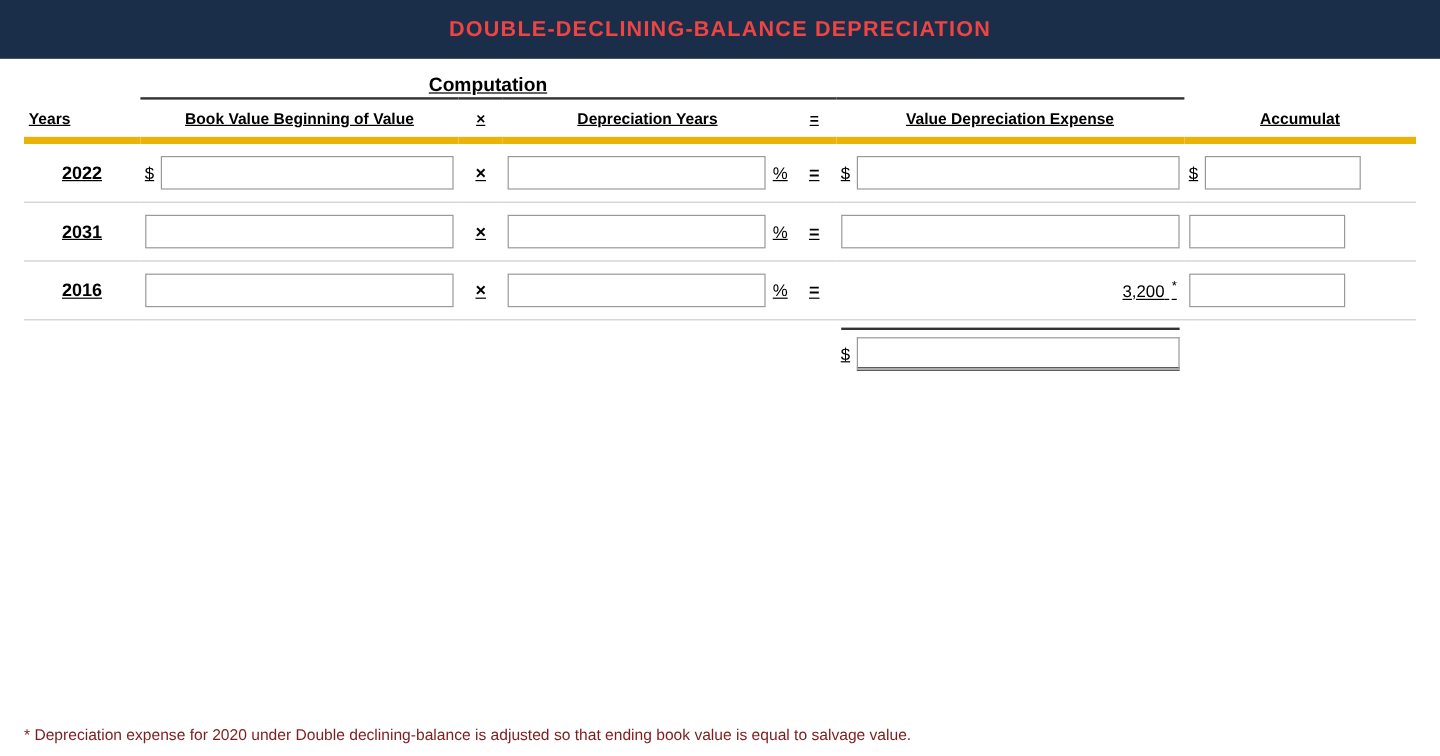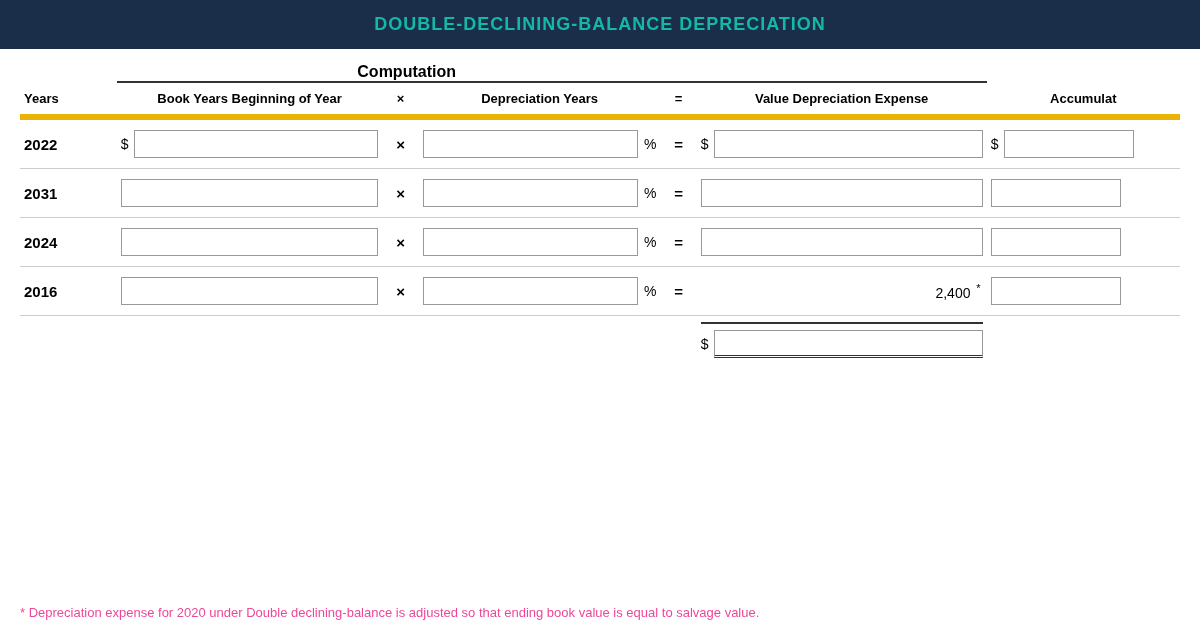--- a/index.html
+++ b/index.html
@@ -12,30 +12,31 @@
     }
     .page {
       width: 1200px;
       min-height: 630px;
       background: #fff;
       display: flex;
       flex-direction: column;
     }
     .title-bar {
       background: #1a2e4a;
-      color: #14b8a6;
+      color: #ef4444;
       text-align: center;
       padding: 14px 20px;
       font-size: 18px;
       font-weight: bold;
       letter-spacing: 1px;
     }
     .table-container {
       padding: 10px 20px 10px 20px;
       flex: 1;
+      text-decoration: underline;
     }
     table {
       width: 100%;
       border-collapse: collapse;
     }
     .col-years { width: 80px; }
     .col-bookval { width: 220px; }
     .col-mult { width: 30px; }
     .col-deprate { width: 200px; }
     .col-equals { width: 30px; }
@@ -63,21 +64,21 @@
 
     tbody tr td {
       padding: 10px 4px;
       vertical-align: middle;
       font-size: 14px;
       border-bottom: 1px solid #ccc;
     }
     tbody tr td.year-cell {
       font-weight: bold;
       font-size: 15px;
-      text-align: left;
+      text-align: center;
       padding-left: 4px;
     }
     .dollar-prefix {
       font-size: 14px;
       padding-right: 2px;
     }
     .cell-inner {
       display: flex;
       align-items: center;
       gap: 4px;
@@ -102,21 +103,21 @@
       text-align: center;
       font-size: 15px;
       font-weight: bold;
     }
     .total-row td {
       border-bottom: none;
       padding-top: 6px;
     }
     .footnote {
       font-size: 13px;
-      color: #ec4899;
+      color: #7f1d1d;
       padding: 8px 20px 10px 20px;
       margin-top: 48px;
     }
 
     
     .val-1700 {
       text-align: right;
       padding-right: 6px;
       font-size: 14px;
       position: relative;
@@ -164,21 +165,21 @@
           </th>
           <th style="border-bottom:2px solid #333;"></th>
           <th></th>
         </tr>
 
         <tr class="header-row">
           <th class="col-years-h">
             <span>Years</span>
           </th>
           <th>
-            <span>Book Years Beginning of Year</span>
+            <span>Book Value Beginning of Value</span>
           </th>
           <th class="operator-cell">
             <span>×</span>
           </th>
           <th>
             <span>Depreciation Years</span>
           </th>
           <th class="operator-cell">
             <span>=</span>
           </th>
@@ -240,60 +241,38 @@
           </td>
           <td class="operator-cell">=</td>
           <td>
             <input class="input-box" type="text" value="" style="">
           </td>
           <td>
             <input class="input-box-sm" type="text" value="" style="">
           </td>
         </tr>
 
-        <tr>
-          <td class="year-cell">
-            <span>2024</span>
-          </td>
-          <td>
-            <input class="input-box" type="text" value="" style="">
-          </td>
-          <td class="operator-cell">×</td>
-          <td>
-            <div class="cell-inner">
-              <input class="input-box" type="text" value="" style="">
-              <span class="pct-sym">%</span>
-            </div>
-          </td>
-          <td class="operator-cell">=</td>
-          <td>
-            <input class="input-box" type="text" value="" style="">
-          </td>
-          <td>
-            <input class="input-box-sm" type="text" value="" style="">
-          </td>
-        </tr>
 
         <tr>
           <td class="year-cell">
             <span>2016</span>
           </td>
           <td>
             <input class="input-box" type="text" value="" style="">
           </td>
           <td class="operator-cell">×</td>
           <td>
             <div class="cell-inner">
               <input class="input-box" type="text" value="" style="">
               <span class="pct-sym">%</span>
             </div>
           </td>
           <td class="operator-cell">=</td>
           <td class="val-1700">
-            <span>2,400</span>
+            <span>3,200</span>
             <span class="star-mark">*</span>
           </td>
           <td>
             <input class="input-box-sm" type="text" value="" style="">
           </td>
         </tr>
 
         <tr class="total-row">
           <td></td>
           <td></td>

